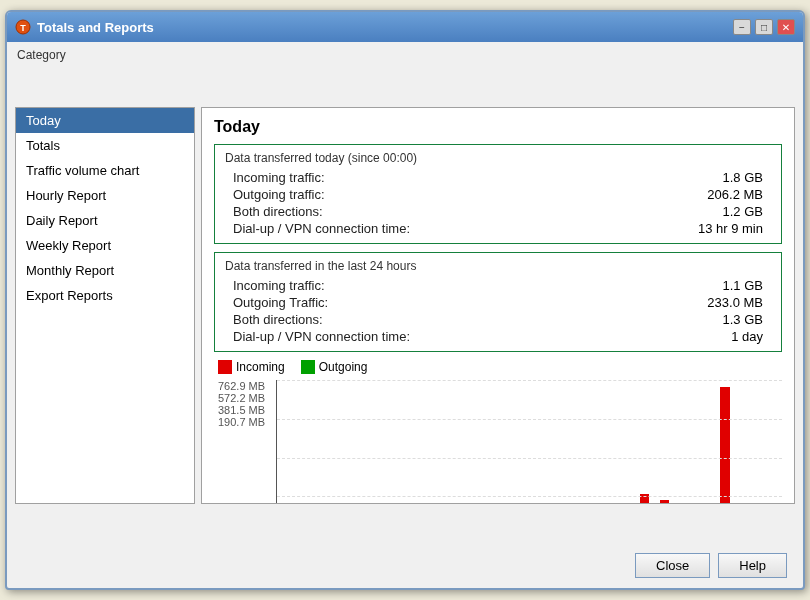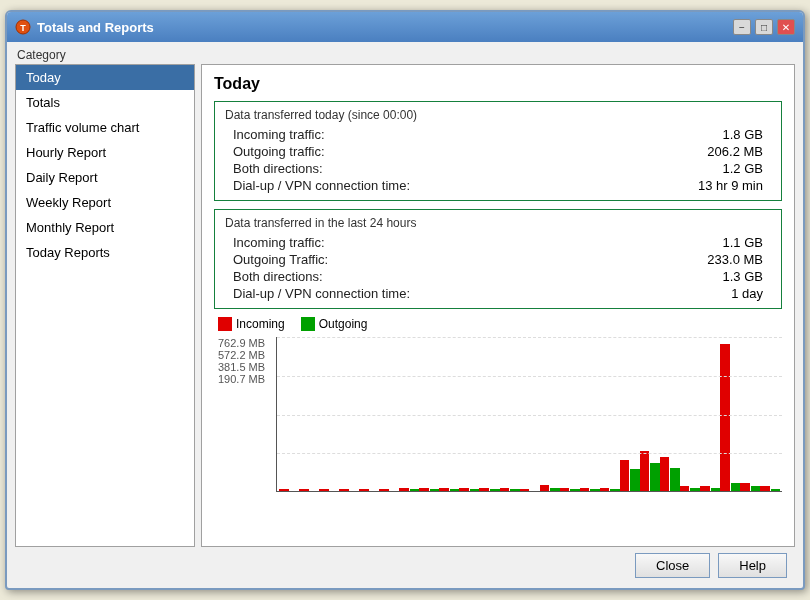--- a/index.html
+++ b/index.html
@@ -64,20 +64,21 @@
     }
     .title-btn.close-btn {
       background: #e05050;
       color: white;
     }
     .window-body {
       display: flex;
       flex-direction: column;
       flex: 1;
       padding: 6px 8px 8px 8px;
+      gap: 43px;
     }
     .category-label {
       font-size: 12px;
       color: #333;
       margin-bottom: 2px;
       padding-left: 2px;
     }
     .content-area {
       display: flex;
       flex: 1;
@@ -257,21 +258,21 @@
     <div class="content-area">
       <div class="sidebar">
 
       <div class="sidebar-item active">Today</div>
           <div class="sidebar-item">Totals</div>
           <div class="sidebar-item">Traffic volume chart</div>
           <div class="sidebar-item">Hourly Report</div>
           <div class="sidebar-item">Daily Report</div>
           <div class="sidebar-item">Weekly Report</div>
           <div class="sidebar-item">Monthly Report</div>
-          <div class="sidebar-item">Today Reports</div>
+          <div class="sidebar-item">Export Reports</div>
         </div>
       <div class="main-panel">
         <div class="panel-title">Today</div>
 
         <div class="data-section">
           <div class="data-section-title">Data transferred today (since 00:00)</div>
           <div id="section1-rows">
               <div class="data-row">
                 <span class="label">Incoming traffic:</span>
                 <span class="value">1.8 GB</span>

